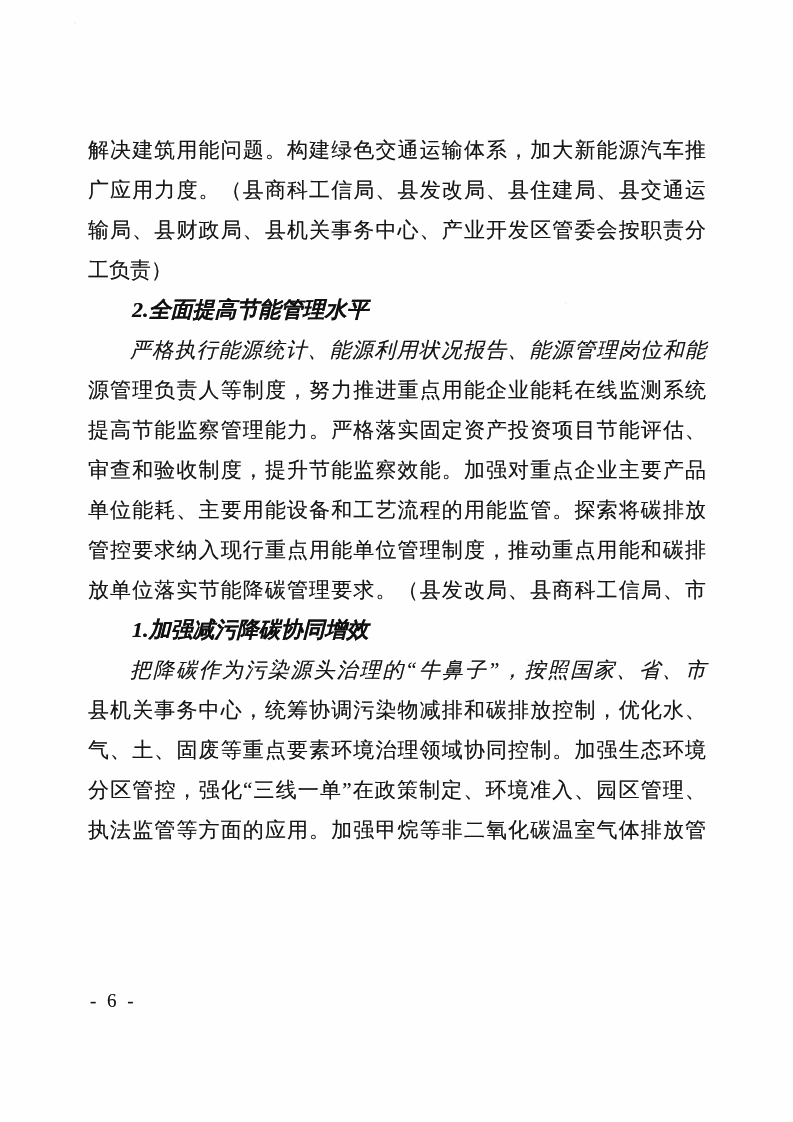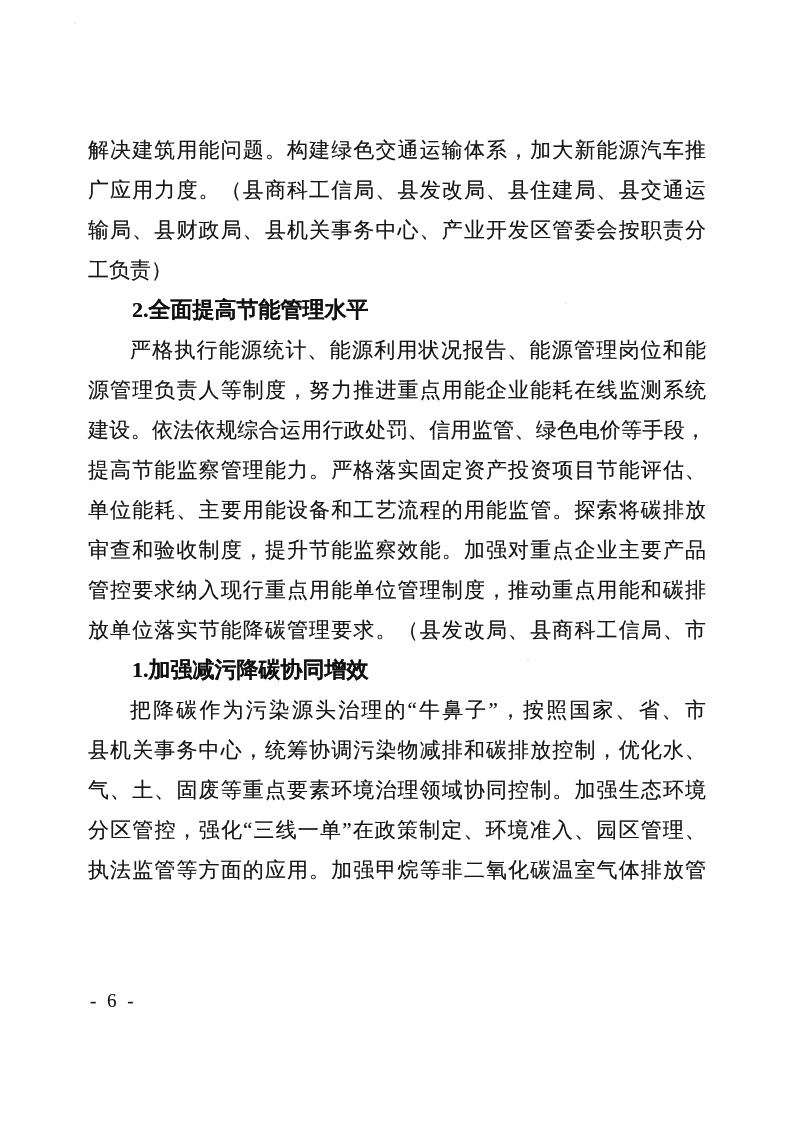--- a/index.html
+++ b/index.html
@@ -43,20 +43,21 @@
     overflow: visible;
   }
   .line.fill {
     white-space: normal;
     text-align: justify;
     text-align-last: justify;
     text-justify: inter-character;
   }
   .line.indent {
     text-indent: 2em;
+    font-style: italic;
   }
   .block.heading .line {
     font-weight: 700;
     font-size: 22px;
     color: #101010;
     text-shadow: 0 0 0.4px rgba(0,0,0,0.7);
   }
   .page-number {
     position: absolute;
     left: 90px;
@@ -77,24 +78,23 @@
         <div class="line fill">广应用力度。（县商科工信局、县发改局、县住建局、县交通运</div>
         <div class="line fill">输局、县财政局、县机关事务中心、产业开发区管委会按职责分</div>
         <div class="line">工负责）</div>
       </div>
       <div class="block heading">
         <div class="line indent">2.全面提高节能管理水平</div>
       </div>
       <div class="block body">
         <div class="line fill indent">严格执行能源统计、能源利用状况报告、能源管理岗位和能</div>
         <div class="line fill">源管理负责人等制度，努力推进重点用能企业能耗在线监测系统</div>
-        <div class="line fill">建设。依法依规综合运用行政处罚、信用监管、绿色电价等手段，</div>
         <div class="line fill">提高节能监察管理能力。严格落实固定资产投资项目节能评估、</div>
+        <div class="line fill">审查和验收制度，提升节能监察效能。加强对重点企业主要产品</div>
         <div class="line fill">单位能耗、主要用能设备和工艺流程的用能监管。探索将碳排放</div>
-        <div class="line fill">审查和验收制度，提升节能监察效能。加强对重点企业主要产品</div>
         <div class="line fill">管控要求纳入现行重点用能单位管理制度，推动重点用能和碳排</div>
         <div class="line fill">放单位落实节能降碳管理要求。（县发改局、县商科工信局、市</div>
       </div>
       <div class="block heading">
         <div class="line indent">1.加强减污降碳协同增效</div>
       </div>
       <div class="block body">
         <div class="line fill indent">把降碳作为污染源头治理的“牛鼻子”，按照国家、省、市</div>
         <div class="line fill">县机关事务中心，统筹协调污染物减排和碳排放控制，优化水、</div>
         <div class="line fill">气、土、固废等重点要素环境治理领域协同控制。加强生态环境</div>

